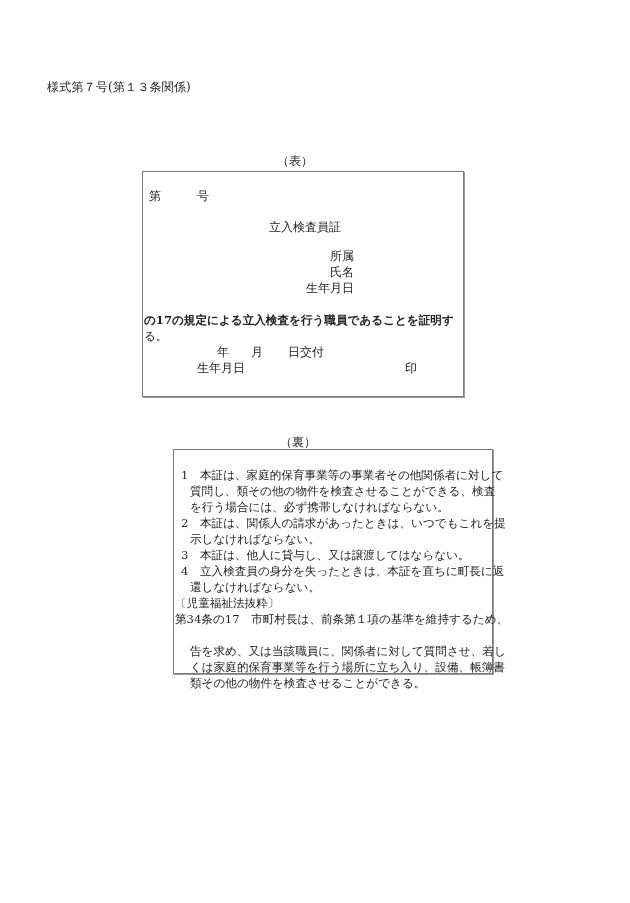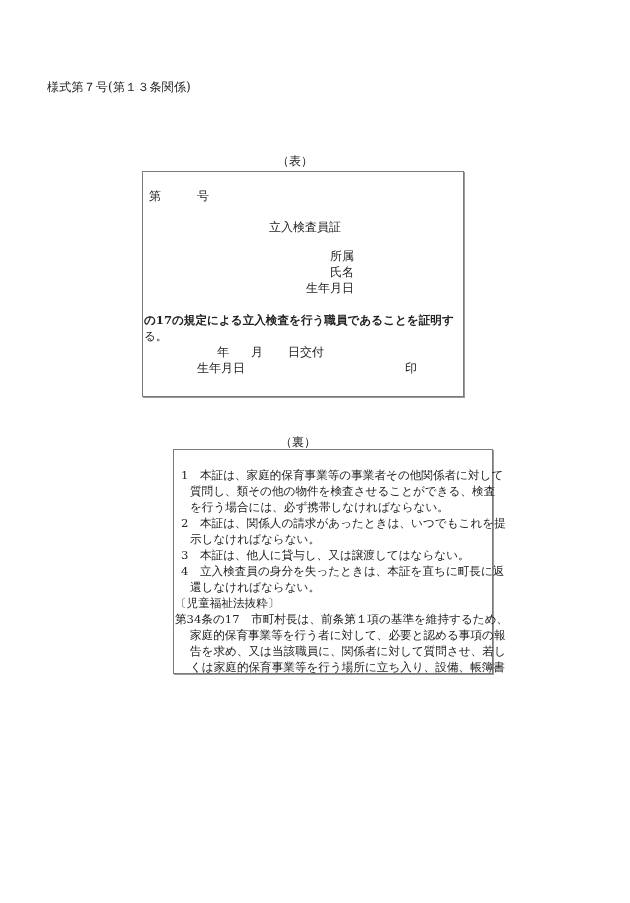--- a/index.html
+++ b/index.html
@@ -41,17 +41,17 @@
   <div class="line" style="left:7px; top:17px;">1　本証は、家庭的保育事業等の事業者その他関係者に対して</div>
   <div class="line" style="left:16px; top:33px;">質問し、類その他の物件を検査させることができる、検査</div>
   <div class="line" style="left:16px; top:49px;">を行う場合には、必ず携帯しなければならない。</div>
   <div class="line" style="left:7px; top:65px;">2　本証は、関係人の請求があったときは、いつでもこれを提</div>
   <div class="line" style="left:16px; top:81px;">示しなければならない。</div>
   <div class="line" style="left:7px; top:97px;">3　本証は、他人に貸与し、又は譲渡してはならない。</div>
   <div class="line" style="left:7px; top:113px;">4　立入検査員の身分を失ったときは、本証を直ちに町長に返</div>
   <div class="line" style="left:16px; top:129px;">還しなければならない。</div>
   <div class="line" style="left:1px; top:145px;text-align:center;">〔児童福祉法抜粋〕</div>
   <div class="line" style="left:1px; top:161px;">第34条の17　市町村長は、前条第１項の基準を維持するため、</div>
-  <div class="line" style="left:16px; top:177px;">家庭的保育事業等を行う者に対して、必要と認める事項の報</div>
   <div class="line" style="left:16px; top:193px;">告を求め、又は当該職員に、関係者に対して質問させ、若し</div>
 
   <div class="line" style="left:16px; top:209px;">くは家庭的保育事業等を行う場所に立ち入り、設備、帳簿書</div>
+  <div class="line" style="left:16px; top:225px;">類その他の物件を検査させることができる。</div>
 </div>
 
 </body></html>

